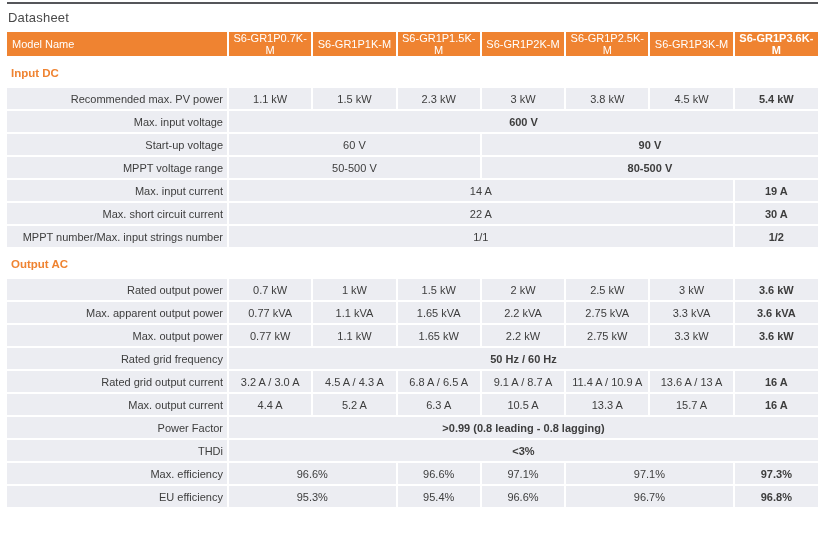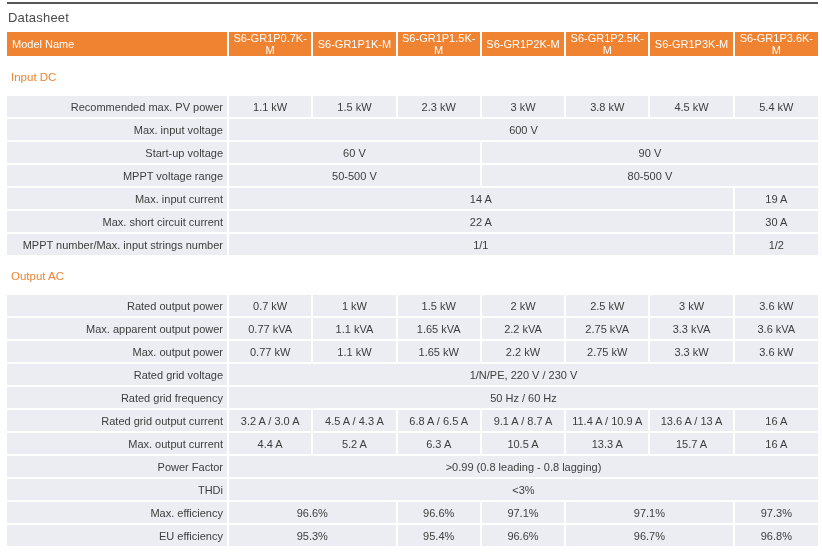--- a/index.html
+++ b/index.html
@@ -17,32 +17,32 @@
     font-size: 13px; font-weight: 400; color: #4a4a4a;
     margin: 0 0 7px 1px; letter-spacing: 0.2px;
   }
   table.spec-table {
     width: 811px; border-collapse: collapse; table-layout: fixed;
   }
   .spec-table th, .spec-table td {
     font-size: 11px; font-weight: 400; vertical-align: middle;
     border-right: 2px solid #ffffff; border-bottom: 2px solid #ffffff;
   }
-  .spec-table th:last-child, .spec-table td:last-child { border-right: none; }
+  .spec-table th:last-child, .spec-table td:last-child { border-right: none; font-weight: bold; }
   
   .spec-table thead th {
     background: #ef8331; color: #ffffff; height: 23px;
     text-align: center; padding: 0 4px;
   }
   .spec-table thead th.model-name-head {
     text-align: left; padding-left: 5px;
   }
   
   tr.section-row td {
-    background: #ffffff; color: #ef8331; height: 38px;
+    background: #ffffff; color: #ef8331; height: 30px;
     text-align: left; padding: 2px 0 0 4px; font-size: 11.5px;
   }
   
   tr.spec-row td {
     background: #ecedf2; height: 23px; text-align: center; padding: 0 4px;
     color: #3d3d3d;
   }
   tr.spec-row td.row-label {
     text-align: right; padding-left: 5px;
   }
@@ -147,24 +147,20 @@
           <td class="row-label">Max. output power</td>
           <td colspan="1">0.77 kW</td>
           <td colspan="1">1.1 kW</td>
           <td colspan="1">1.65 kW</td>
           <td colspan="1">2.2 kW</td>
           <td colspan="1">2.75 kW</td>
           <td colspan="1">3.3 kW</td>
           <td colspan="1">3.6 kW</td>
         </tr>
         <tr class="spec-row">
-          <td class="row-label">Rated grid voltage</td>
-          <td colspan="7">1/N/PE, 220 V / 230 V</td>
-        </tr>
-        <tr class="spec-row">
           <td class="row-label">Rated grid frequency</td>
           <td colspan="7">50 Hz / 60 Hz</td>
         </tr>
         <tr class="spec-row">
           <td class="row-label">Rated grid output current</td>
           <td colspan="1">3.2 A / 3.0 A</td>
           <td colspan="1">4.5 A / 4.3 A</td>
           <td colspan="1">6.8 A / 6.5 A</td>
           <td colspan="1">9.1 A / 8.7 A</td>
           <td colspan="1">11.4 A / 10.9 A</td>

